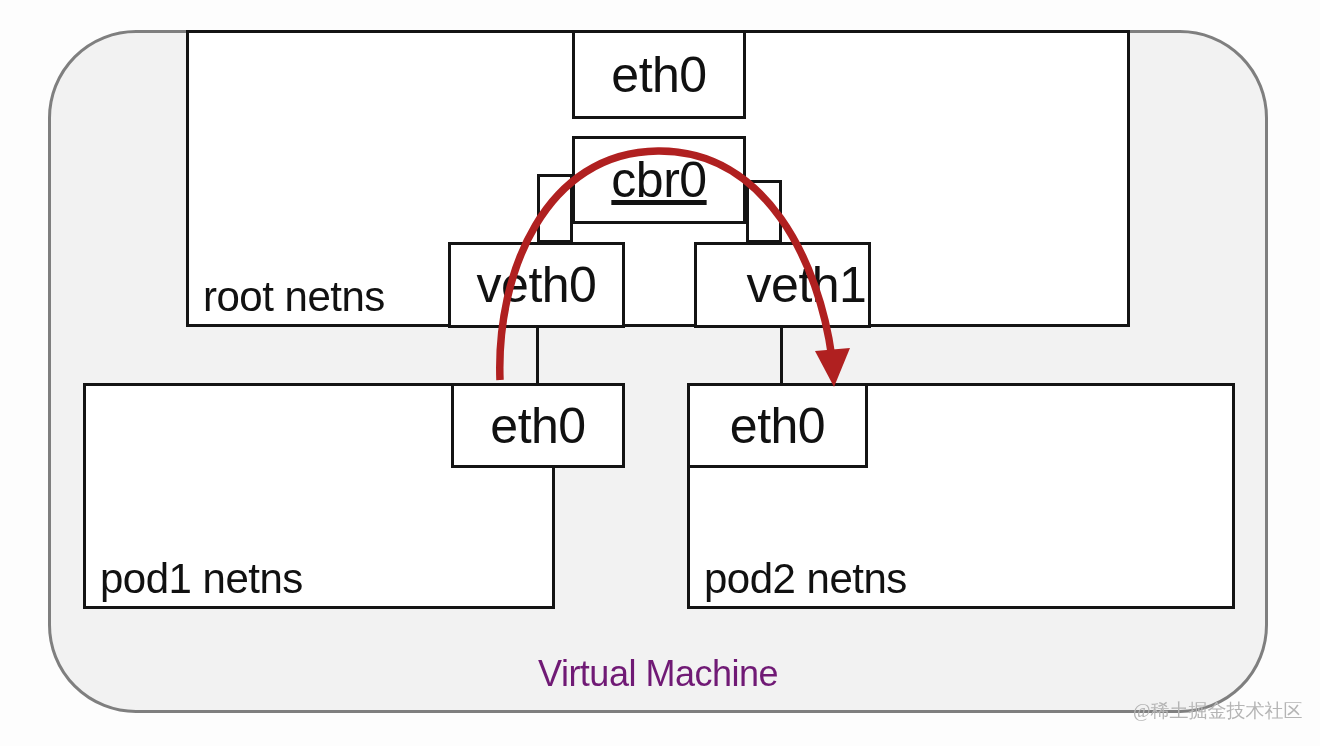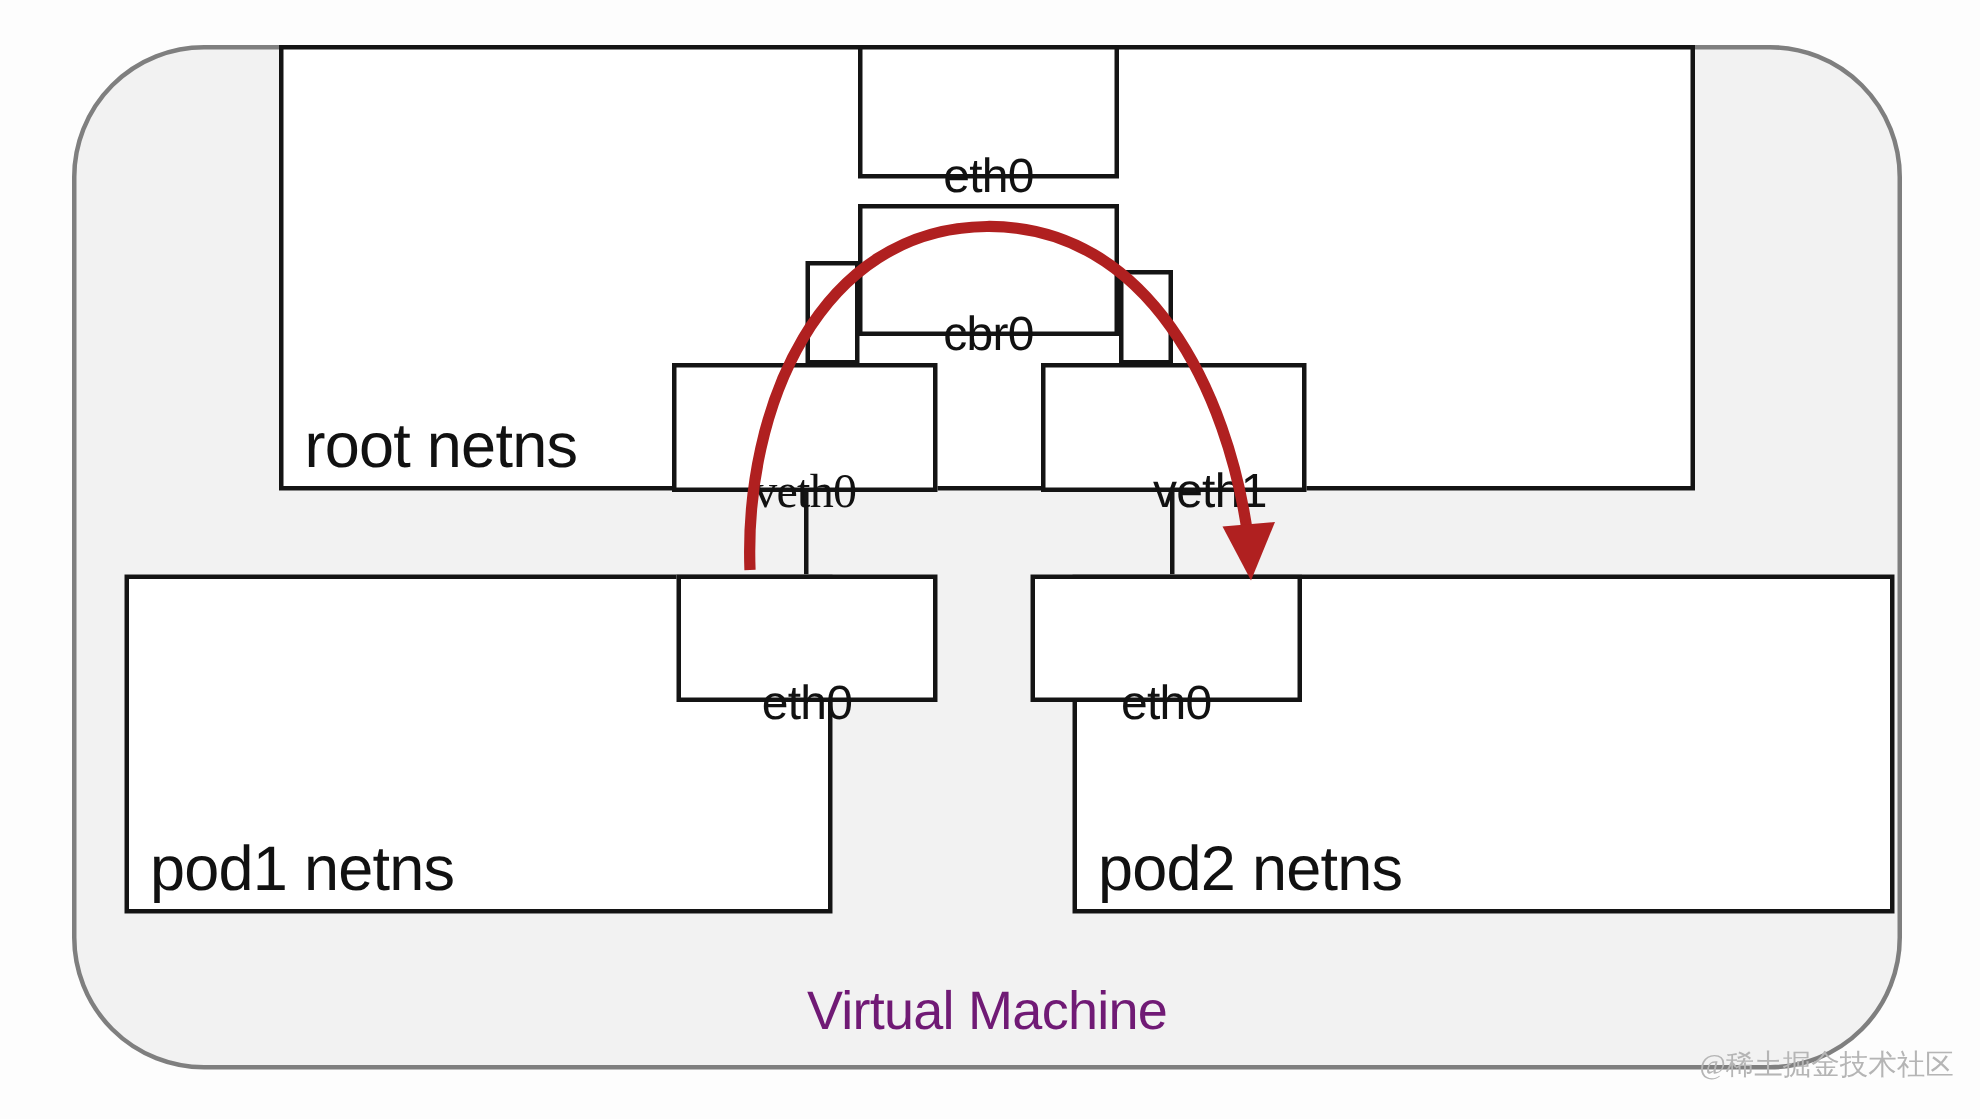--- a/index.html
+++ b/index.html
@@ -16,46 +16,46 @@
     border:3px solid #7f7f7f;
     border-radius:88px;
   }
   .box {
     position:absolute; box-sizing:border-box;
     background:#ffffff; border:3px solid #141414;
   }
   .box-label-center {
     width:100%; height:100%;
     display:flex; align-items:center; justify-content:center;
-    font-size:32px; line-height:1; letter-spacing:-0.5px;margin-top:42px;
+    font-size:50px; line-height:1; letter-spacing:-0.5px;
   }
   .ns-label {
     position:absolute; left:14px; bottom:6px;
     font-size:42px; line-height:1; letter-spacing:-0.5px;
     white-space:nowrap;
   }
   
   .root-ns   { left:186px; top:30px;  width:944px; height:297px;padding-left:36px; }
   .eth0-top  { left:572px; top:30px;  width:174px; height:89px; z-index:4; }
-  .cbr0      { left:572px; top:136px; width:174px; height:88px; z-index:4; }
+  .cbr0      { left:572px; top:136px; width:174px; height:88px; z-index:4;text-decoration:underline; }
   .tab-l     { left:537px; top:174px; width:36px;  height:69px; z-index:3; }
   .tab-r     { left:746px; top:180px; width:36px;  height:63px; z-index:3; }
-  .veth0     { left:448px; top:242px; width:177px; height:86px; z-index:5;font-family:Liberation Serif, serif; }
+  .veth0     { left:448px; top:242px; width:177px; height:86px; z-index:5; }
   .veth1     { left:694px; top:242px; width:177px; height:86px; z-index:5;padding-left:48px; }
   
   .conn {
     position:absolute; width:3px; height:57px; top:327px;
     background:#141414;
   }
   .conn-l { left:536px; }
   .conn-r { left:780px; }
   
   .pod1      { left:83px;  top:383px; width:472px; height:226px; }
   .pod1-eth0 { left:451px; top:383px; width:174px; height:85px; z-index:4; }
-  .pod2      { left:687px; top:383px; width:548px; height:226px;margin-left:28px; }
+  .pod2      { left:687px; top:383px; width:548px; height:226px; }
   .pod2-eth0 { left:687px; top:383px; width:181px; height:85px; z-index:4; }
   
   .vm-caption {
     position:absolute; left:48px; top:656px; width:1220px;
     text-align:center;
     font-size:36px; line-height:1; letter-spacing:-0.5px;
     color:#701a75;
   }
   
   .watermark {

